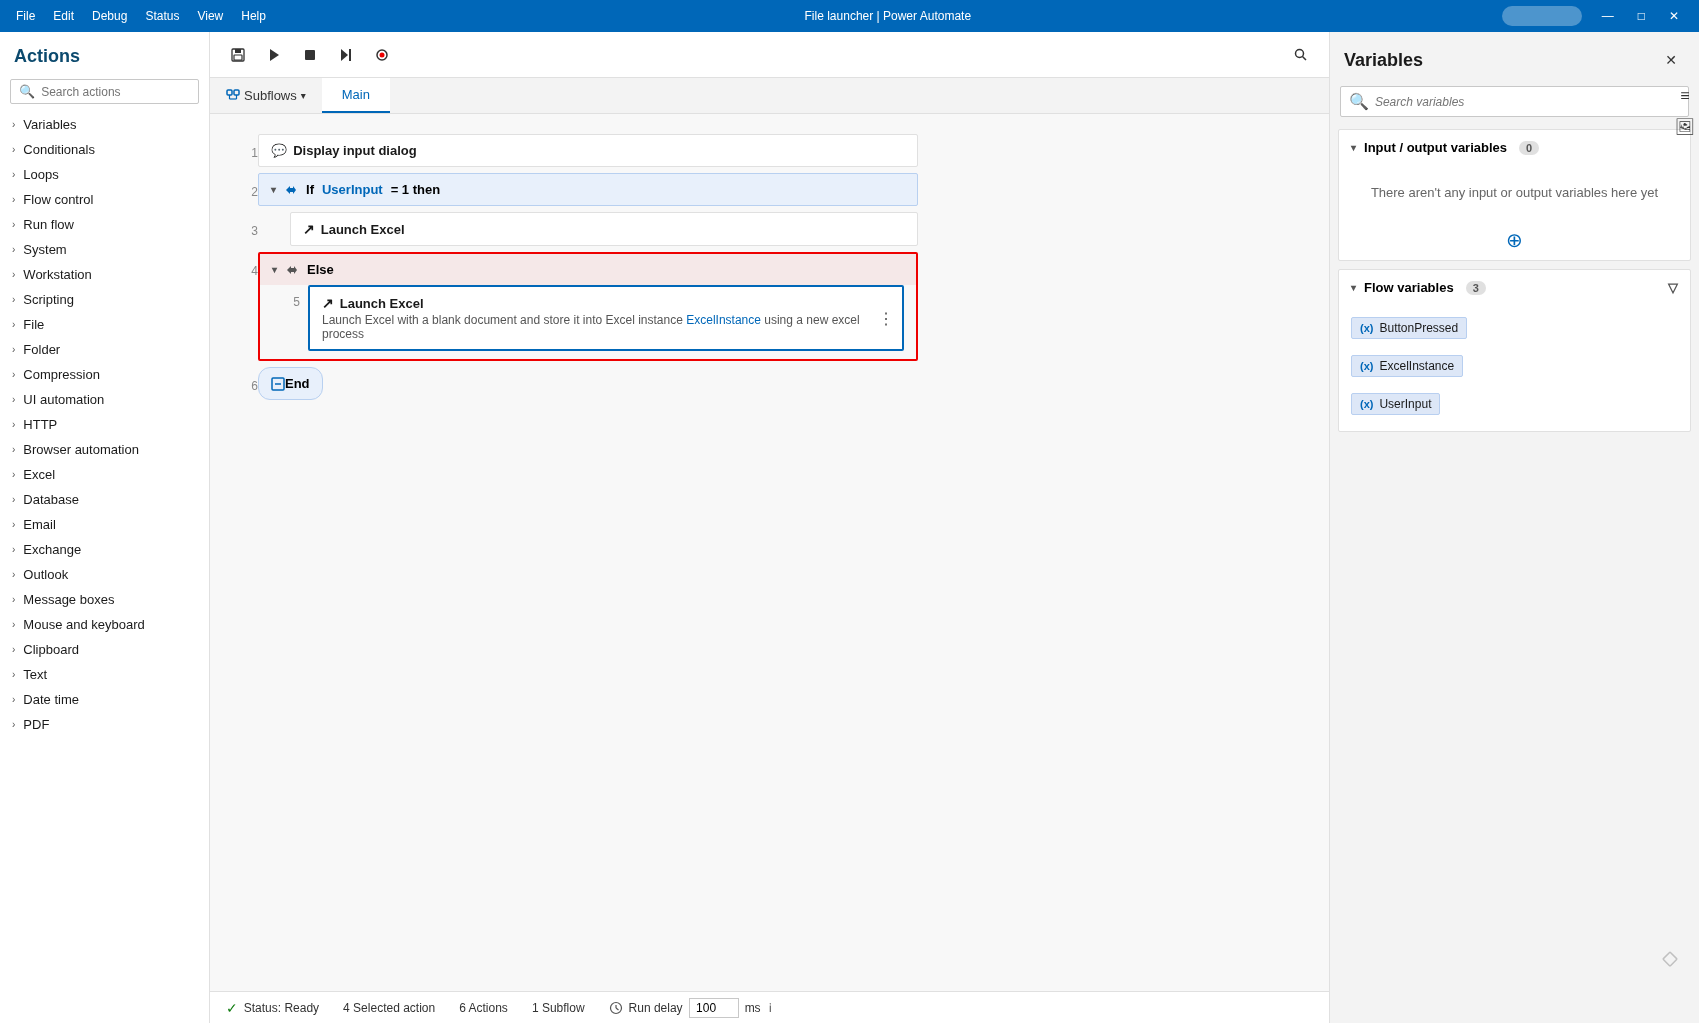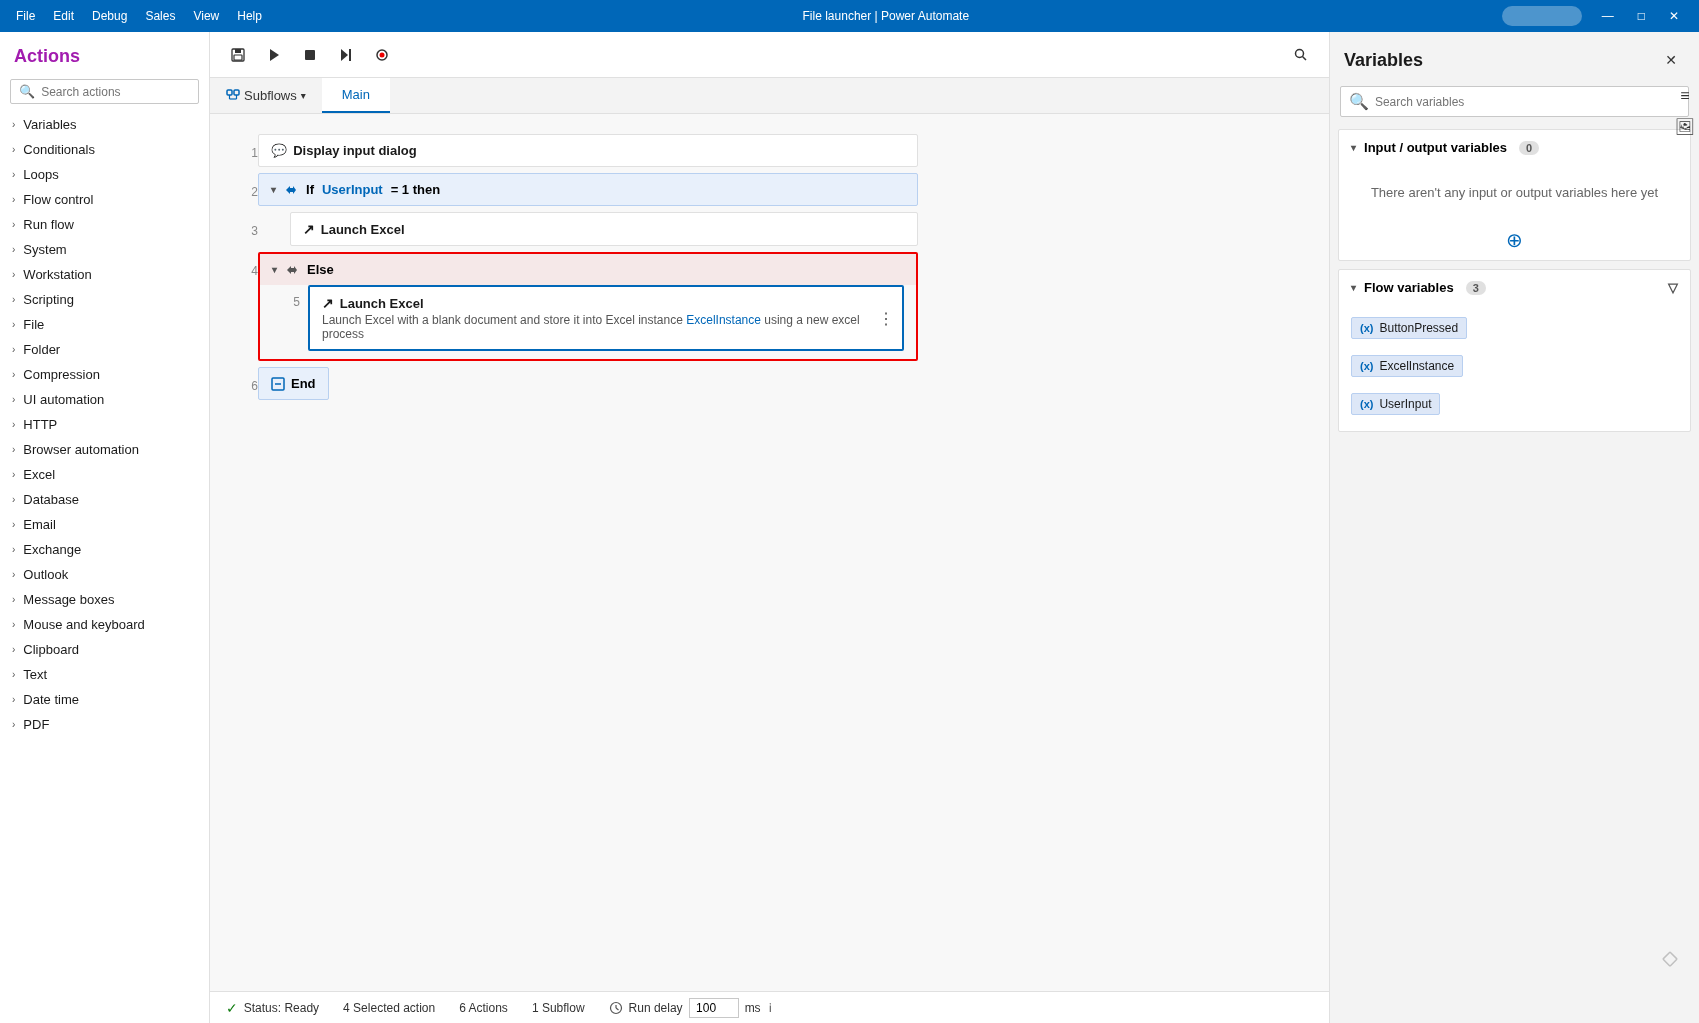--- a/index.html
+++ b/index.html
@@ -31,21 +31,21 @@
       background: #fff;
       border-right: 1px solid #e0e0e0;
       display: flex;
       flex-direction: column;
       flex-shrink: 0;
     }
     .actions-header {
       padding: 14px 14px 8px 14px;
       font-size: 18px;
       font-weight: 600;
-      color: #a21caf;
+      color: #0c4a6e;
     }
     .search-box {
       margin: 4px 10px 8px 10px;
       display: flex;
       align-items: center;
       border: 1px solid #c8c8c8;
       border-radius: 2px;
       padding: 4px 8px;
       background: white;
     }
@@ -137,22 +137,22 @@
     .step-card .more-btn { position: absolute; right: 8px; top: 50%; transform: translateY(-50%); cursor: pointer; color: #555; font-size: 16px; }
 
     .var-link { color: #0067b8; }
     .if-header { display: flex; align-items: center; gap: 8px; padding: 8px 12px; background: #e8f0fb; border: 1px solid #b8d0f0; border-radius: 2px; font-size: 13px; font-weight: 600; }
     .if-header .collapse-btn { cursor: pointer; color: #555; font-size: 10px; }
     .else-header { display: flex; align-items: center; gap: 8px; padding: 8px 12px; background: #f5e8e8; font-size: 13px; font-weight: 600; }
     .else-header .collapse-btn { cursor: pointer; color: #555; font-size: 10px; }
 
     
     .end-card {
-      background: #e8f0fb; border: 1px solid #b8d0f0; border-radius: 2px;
-      padding: 8px 12px; display: flex; align-items: center; gap: 6px;
+      background: #e8f0fb; border: 1px solid #b8d0f0; border-radius: 12px;
+      padding: 8px 12px; display: flex; align-items: center; 
       font-size: 13px; font-weight: 600; max-width: 200px;
     }
 
     
     .status-bar {
       height: 32px;
       background: white;
       border-top: 1px solid #e0e0e0;
       display: flex;
       align-items: center;
@@ -184,21 +184,21 @@
     }
     .variables-title { font-size: 18px; font-weight: 600; color: #1a1a1a; }
     .variables-controls { display: flex; gap: 4px; }
     .var-ctrl-btn { width: 28px; height: 28px; display: flex; align-items: center; justify-content: center; cursor: pointer; font-size: 14px; color: #333; border: none; background: none; border-radius: 2px; }
     .var-search-box {
       margin: 4px 10px 8px 10px;
       display: flex; align-items: center;
       border: 1px solid #c8c8c8; border-radius: 2px;
       padding: 5px 8px; background: white;
     }
-    .var-search-box input { border: none; outline: none; font-size: 12px; width: 100%; color: #c2410c; }
+    .var-search-box input { border: none; outline: none; font-size: 12px; width: 100%; color: #c2410c; font-style: italic; }
 
     .var-section {
       background: white;
       border: 1px solid #e0e0e0;
       margin: 4px 8px;
       border-radius: 2px;
     }
     .var-section-header {
       display: flex; align-items: center; gap: 8px;
       padding: 10px 12px; cursor: pointer; font-size: 13px; font-weight: 600;
@@ -234,21 +234,21 @@
     }
   </style>
 </head>
 <body>
 
 <div class="title-bar">
   <div class="menu-items">
     <span class="menu-item">File</span>
     <span class="menu-item">Edit</span>
     <span class="menu-item">Debug</span>
-    <span class="menu-item">Sales</span>
+    <span class="menu-item">Status</span>
     <span class="menu-item">View</span>
     <span class="menu-item">Help</span>
   </div>
   <div class="app-title">File launcher | Power Automate</div>
   <div class="avatar"></div>
   <div class="window-controls">
     <button class="win-btn">—</button>
     <button class="win-btn">□</button>
     <button class="win-btn close">✕</button>
   </div>

